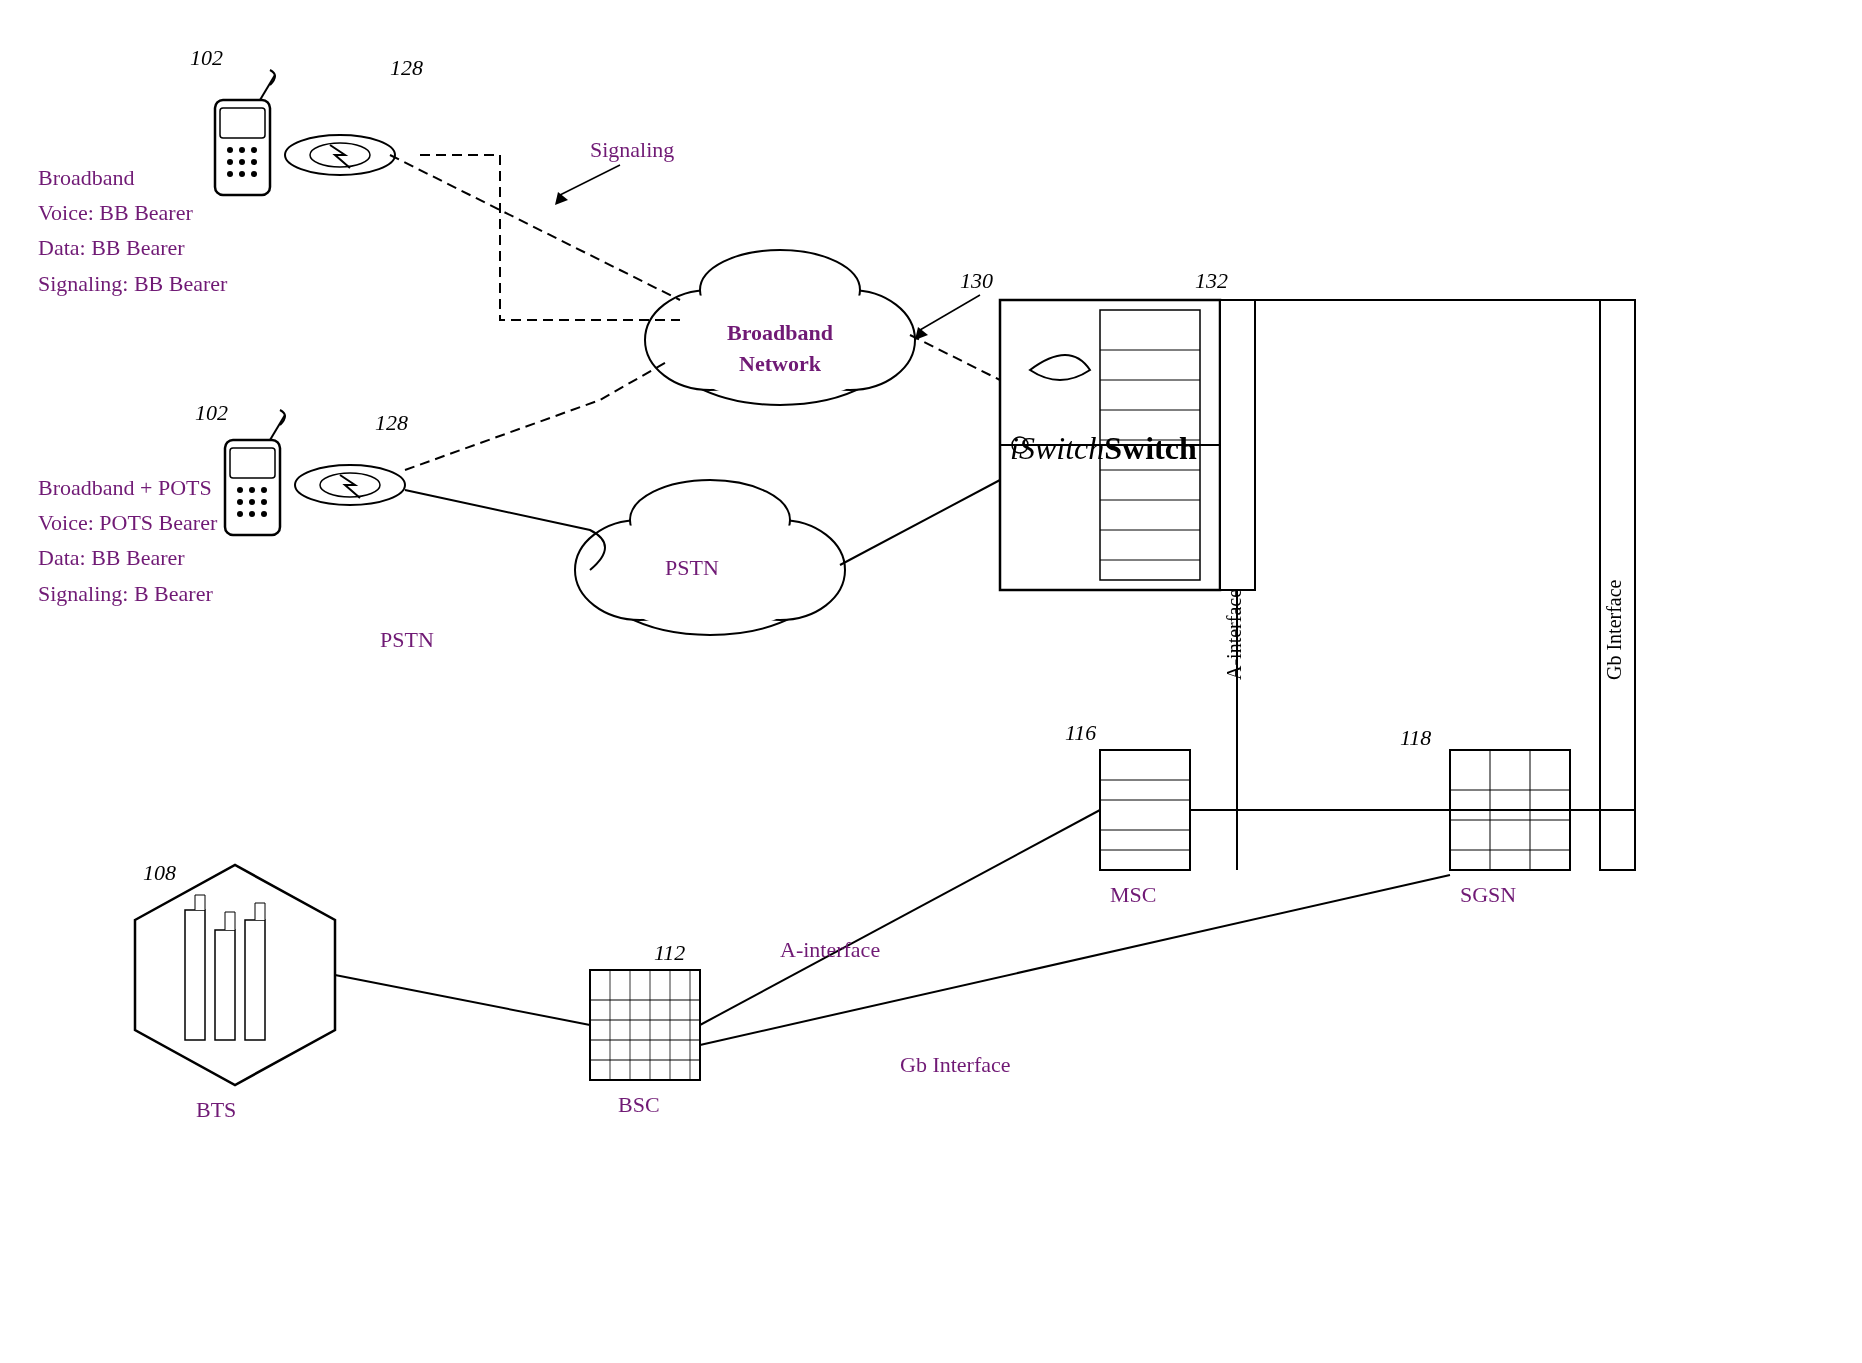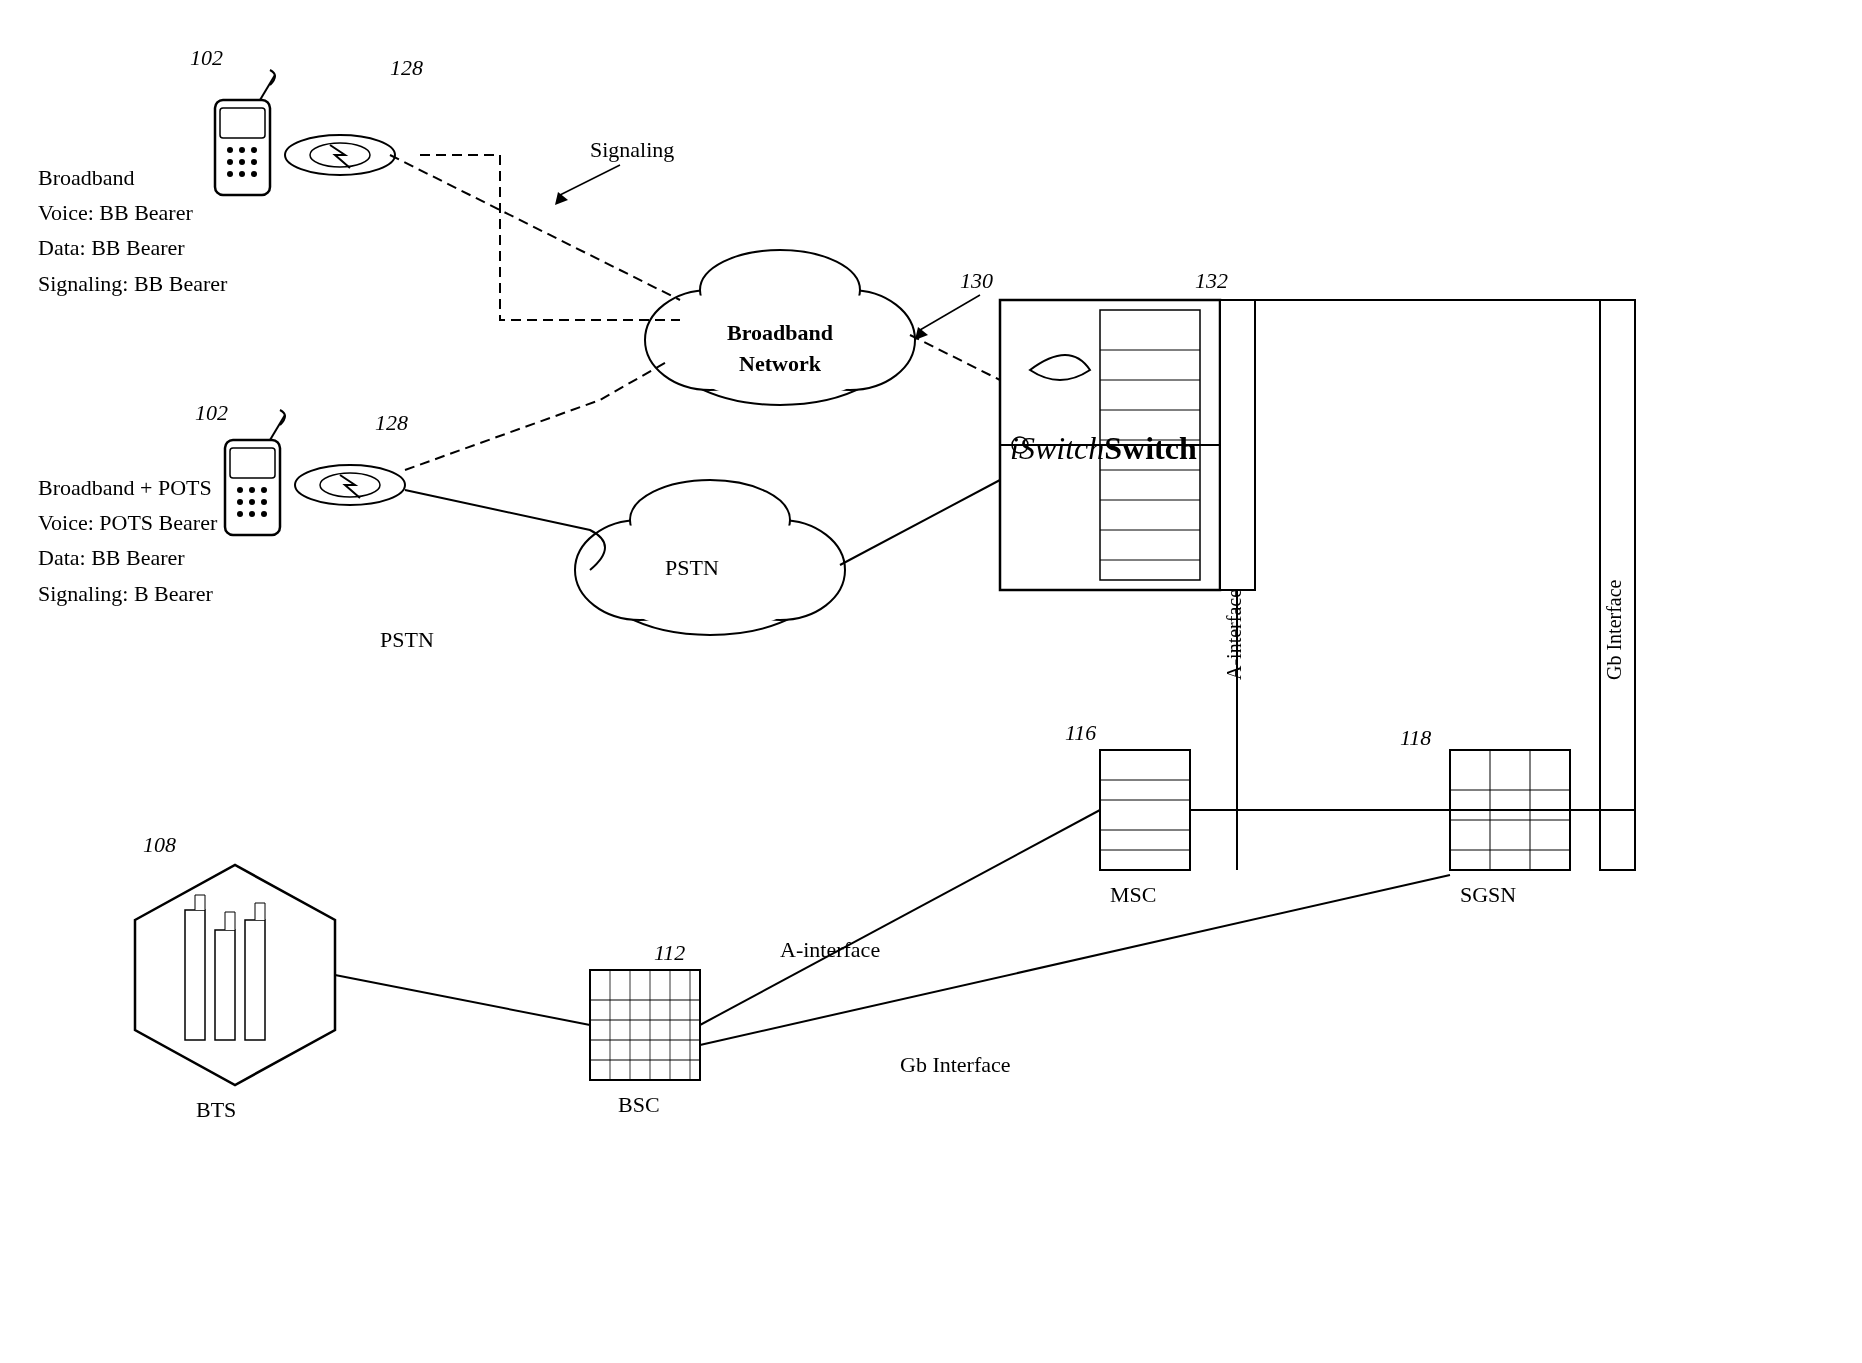--- a/index.html
+++ b/index.html
@@ -12,21 +12,21 @@
       overflow: hidden;
     }
     .diagram {
       position: relative;
       width: 1862px;
       height: 1187px;
     }
     .label {
       position: absolute;
       font-size: 22px;
-      color: #000000;
+      color: #701a75;
       line-height: 1.4;
     }
     .label-italic {
       position: absolute;
       font-size: 22px;
       font-style: italic;
       color: #000;
     }
 
     
@@ -292,21 +292,21 @@
   </div>
 
   <div class="label-italic" style="left:1065px;top:720px;">116</div>
 
   <div class="label" style="left:1110px;top:880px;">MSC</div>
 
   <div class="label-italic" style="left:1400px;top:725px;">118</div>
 
   <div class="label" style="left:1460px;top:880px;">SGSN</div>
 
-  <div class="label-italic" style="left:143px;top:832px;">108</div>
+  <div class="label-italic" style="left:143px;top:860px;">108</div>
 
   <div class="label" style="left:196px;top:1095px;">BTS</div>
 
   <div class="label-italic" style="left:611px;top:940px;margin-left:43px;">112</div>
 
   <div class="label" style="left:618px;top:1090px;">BSC</div>
 
   <div class="label" style="left:780px;top:935px;">A-interface</div>
 
   <div class="label" style="left:900px;top:1050px;">Gb Interface</div>

